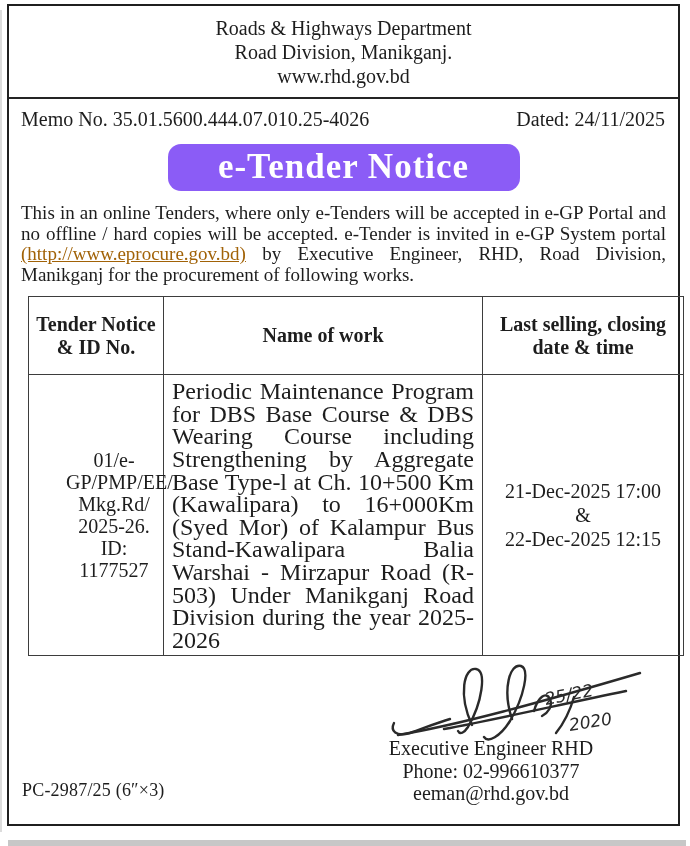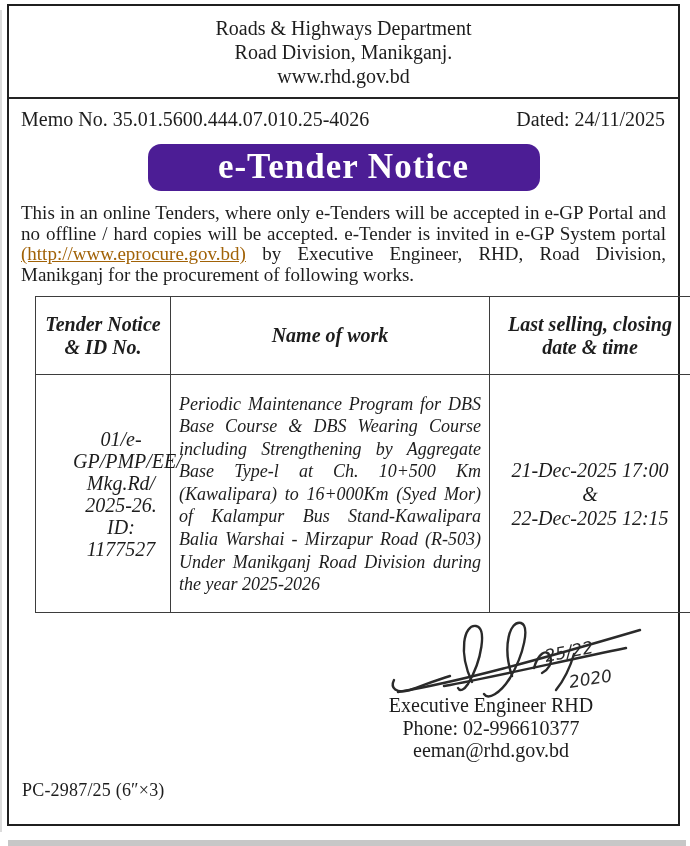--- a/index.html
+++ b/index.html
@@ -24,45 +24,45 @@
   .h-office{font-size:22px;font-weight:bold;margin-top:2px;}
   .h-div{font-size:20px;margin-top:2px;}
   .h-web{font-size:20px;margin-top:1px;padding-bottom:10px;}
   .rule{border-top:2px solid #242424;}
 
   .memo-row{
     display:flex;justify-content:space-between;align-items:baseline;
     padding:9px 13px 0 12px;font-size:20px;
   }
   .banner{
-    margin:13px auto 0 auto;width:392px;height:47px;
-    background:#4c1d95;border-radius:13px;
+    margin:13px auto 0 auto;width:352px;height:47px;
+    background:#8b5cf6;border-radius:13px;
     display:flex;align-items:center;justify-content:center;
   }
   .banner span{
     color:#ffffff;font-weight:bold;font-size:35px;letter-spacing:1px;
     transform:translateY(-1px);
   }
   .intro{
     margin:12px 12px 0 12px;text-align:justify;
     font-size:19px;line-height:20.5px;
   }
   .intro .lnk{text-decoration:underline;color:#a16207;cursor:pointer;}
 
   table.tender{
-    margin:11px 0 0 26px;width:655px;border-collapse:collapse;table-layout:fixed;font-style:italic;
+    margin:11px 0 0 19px;width:655px;border-collapse:collapse;table-layout:fixed;
   }
   table.tender th,table.tender td{
     border:1.5px solid #3d3d3d;vertical-align:middle;box-sizing:border-box;
   }
   col.c1{width:135px;}col.c2{width:319px;}col.c3{width:201px;}
   th{font-size:20px;font-weight:bold;text-align:center;height:78px;padding:2px 6px;line-height:1.15;}
   td.id-cell{text-align:center;font-size:20px;line-height:22px;height:238px;padding-left:37px;}
   td.work-cell{
-    text-align:justify;font-size:18px;line-height:22.6px;
+    text-align:justify;font-size:24px;line-height:22.6px;
     padding:5px 8px 4px 8px;vertical-align:top;
   }
   td.date-cell{text-align:center;font-size:20px;line-height:24px;}
 
   .sig-area{display:flex;justify-content:flex-end;margin:3px 32px 0 0;}
   .sig-svg{display:block;}
   .sig-block{
     width:330px;margin:-6px 22px 0 auto;text-align:center;
     font-size:20px;line-height:22.5px;
   }

